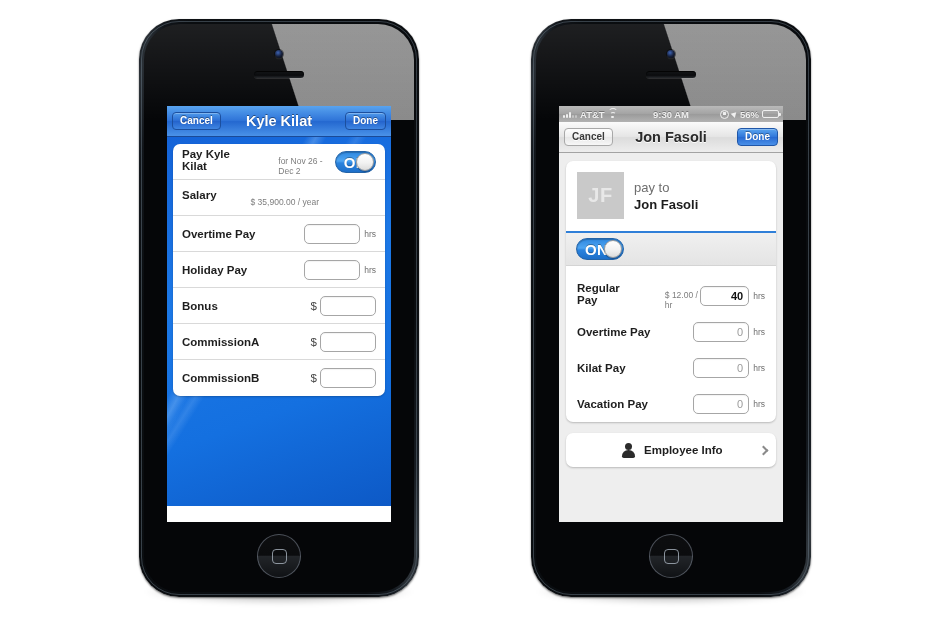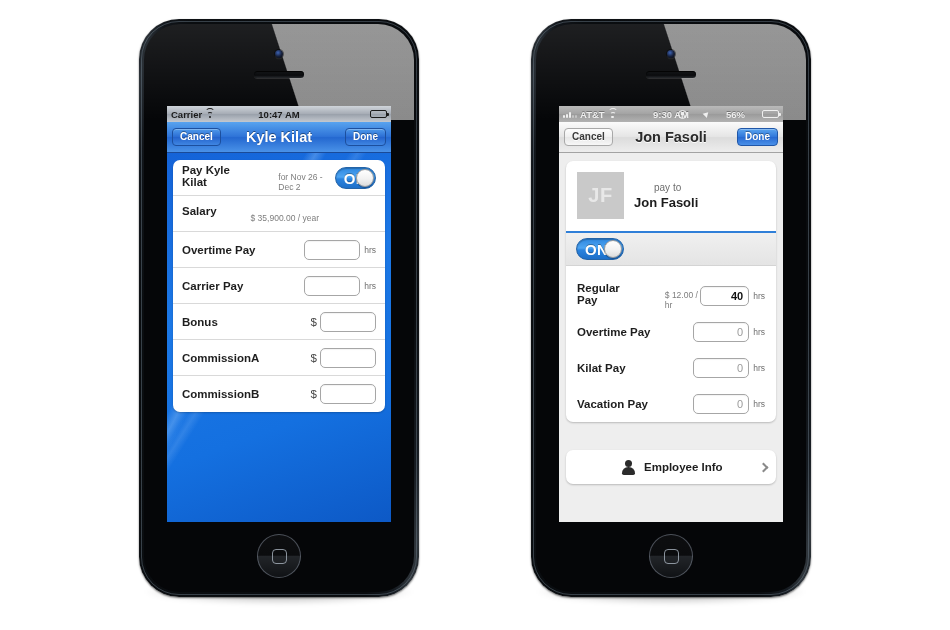--- a/index.html
+++ b/index.html
@@ -94,21 +94,21 @@
   .sb-gray {
     background: linear-gradient(180deg, #b9b9b9 0%, #a3a3a3 50%, #9b9b9b 52%, #b2b2b2 100%);
     color: #efefef;
     text-shadow: 0 -1px 0 rgba(0,0,0,0.30);
   }
   .sb-left { display: flex; align-items: center; gap: 3px; }
   .sb-mid {
     position: absolute; left: 0; right: 0; text-align: center;
     font-size: 9.5px; font-weight: bold; pointer-events: none;
   }
-  .sb-right { margin-left: auto; display: flex; align-items: center; gap: 17px; }
+  .sb-right { margin-left: auto; display: flex; align-items: center; gap: 3px; }
 
   .wifi { display: inline-block; width: 10px; height: 8px; position: relative; }
   .wifi i {
     position: absolute; left: 50%; bottom: 0; border: 1.4px solid currentColor;
     border-bottom-color: transparent; border-left-color: transparent; border-right-color: transparent;
     border-radius: 50%;
   }
   .wifi i:nth-child(1) { width: 10px; height: 10px; margin-left: -5px; }
   .wifi i:nth-child(2) { width: 6px;  height: 6px;  margin-left: -3px; }
   .wifi i:nth-child(3) {
@@ -242,31 +242,31 @@
     position: absolute; right: 1px; top: 1px; width: 18px; height: 18px;
     border-radius: 50%;
     background: linear-gradient(180deg, #ffffff 0%, #f2f2f2 55%, #dcdcdc 100%);
     border: 1px solid #9d9d9d;
     box-shadow: 0 1px 1px rgba(0,0,0,0.3);
   }
 
   
   .body-gray {
     height: 369px; background: #eeeeee; padding: 8px 7px 0 7px;
-    display: flex; flex-direction: column; gap: 28px;
+    display: flex; flex-direction: column; gap: 11px;
   }
   .payto {
     display: flex; align-items: center; gap: 10px; padding: 11px 11px 12px 11px;
   }
   .avatar {
     width: 47px; height: 47px; background: #c9c9c9;
     display: flex; align-items: center; justify-content: center;
     color: #e8e8e8; font-size: 20px; font-weight: bold; letter-spacing: .5px;
   }
-  .payto-small { font-size: 10px; color: #6e6e6e; margin-left: 20px; }
+  .payto-small { font-size: 13px; color: #6e6e6e; }
   .payto-name { font-size: 13px; font-weight: bold; color: #1c1c1c; margin-top: 2px; }
   .toggle-strip {
     border-top: 2px solid #2f7fd8;
     background: linear-gradient(180deg, #f0f0f0 0%, #e4e4e4 100%);
     padding: 5px 10px; display: flex; align-items: center;
     border-bottom: 1px solid #d4d4d4;
   }
   .pay-rows { padding-top: 12px; }
   .pay-rows .row { border-bottom: none; min-height: 36px; padding: 0 11px; }
   .chev {
@@ -294,34 +294,20 @@
     <div class="phone-shadow"></div>
     <div class="phone-body">
       <div class="phone-face">
         <div class="bezel-glare"></div>
         <div class="bezel-glare-b"></div>
         <div class="camera"></div>
         <div class="speaker"></div>
 
         <div class="screen">
 
-          <div class="statusbar sb-blue">
-            <div class="sb-left">
-              <span>Carrier</span>
-              <span class="wifi">
-                  <i></i>
-                  <i></i>
-                  <i></i>
-                </span>
-            </div>
-            <div class="sb-mid">10:47 AM</div>
-            <div class="sb-right">
-              <span class="battery bat-green"><span class="fill"></span></span>
-            </div>
-          </div>
 
           <div class="navbar nav-blue">
             <div class="btn btn-cancel-blue">Cancel</div>
             <div class="nav-title">Kyle Kilat</div>
             <div class="btn btn-done-blue">Done</div>
           </div>
 
           <div class="body-blue">
             <div class="card">
 
@@ -345,21 +331,21 @@
               </div>
 
               <div class="row">
                 <div class="row-label">Overtime Pay</div>
                 <div class="spacer"></div>
                 <div class="field"></div>
                 <div class="unit">hrs</div>
               </div>
 
               <div class="row">
-                <div class="row-label">Carrier Pay</div>
+                <div class="row-label">Holiday Pay</div>
                 <div class="spacer"></div>
                 <div class="field"></div>
                 <div class="unit">hrs</div>
               </div>
 
               <div class="row">
                 <div class="row-label">Bonus</div>
                 <div class="spacer"></div>
                 <div class="dollar">$</div>
                 <div class="field"></div>

